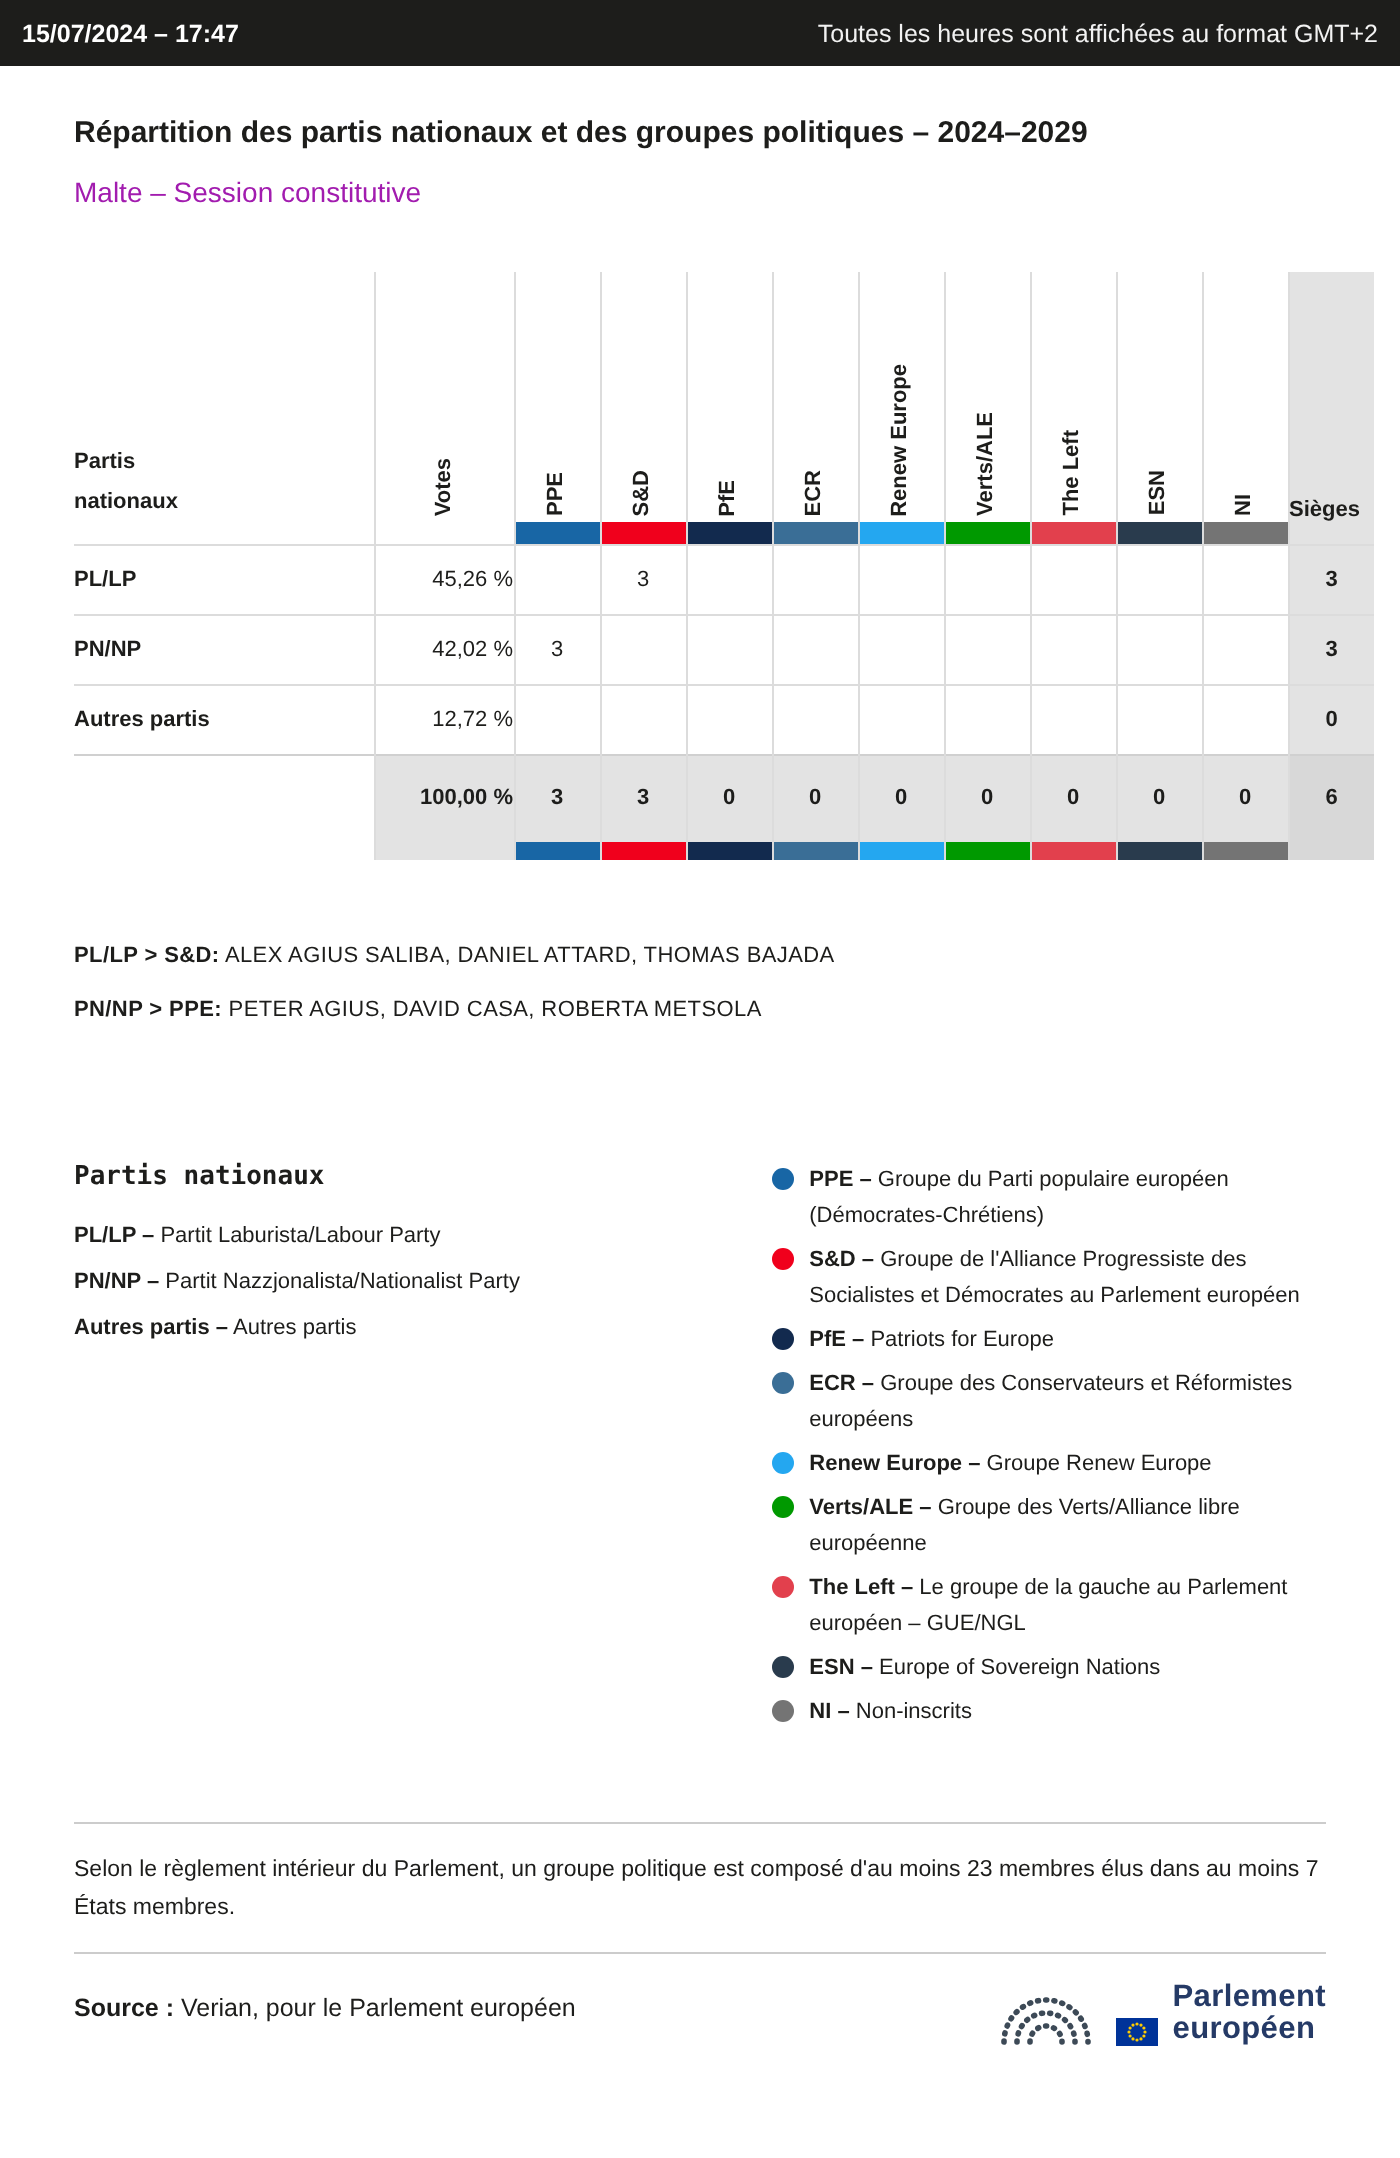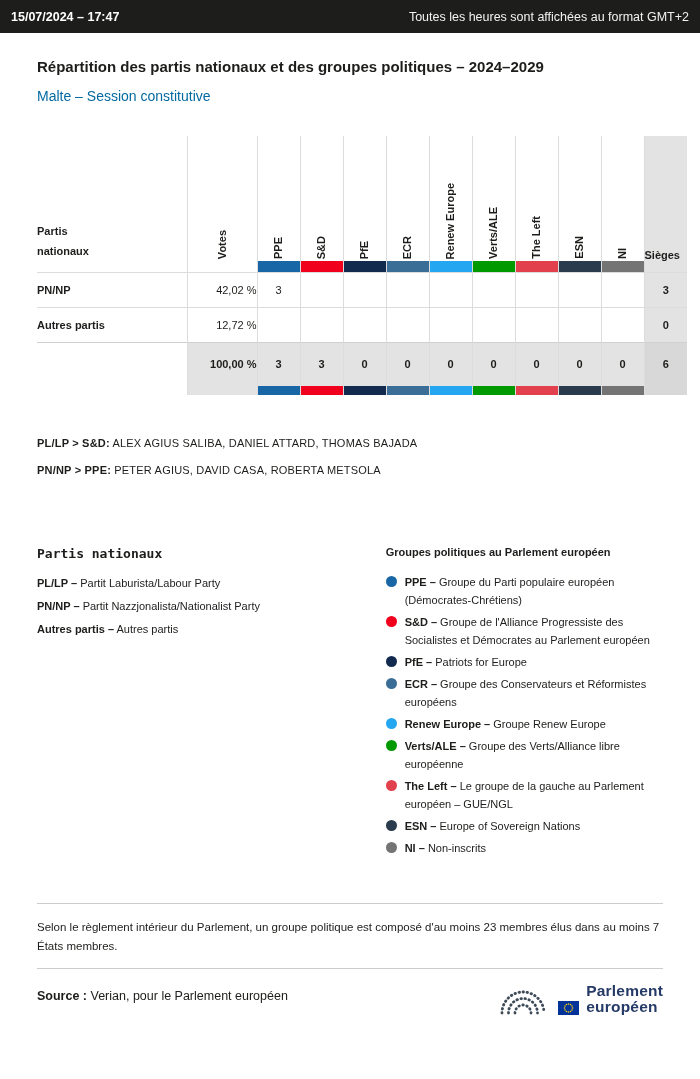--- a/index.html
+++ b/index.html
@@ -14,21 +14,21 @@
     height: 33px; background: #1d1d1b; color: #fff;
     display: flex; justify-content: space-between; align-items: center;
     padding: 0 11px; font-size: 12.5px;
   }
   .topbar .dt { font-weight: 700; }
   .topbar .tz { color: #f2f2f2; }
 
   .content { padding: 0 37px; }
 
   h1.title { margin-top: 25px; font-size: 15px; font-weight: 700; color: #1d1d1b; }
-  h2.subtitle { margin-top: 13px; font-size: 14px; font-weight: 400; color: #0369a1; }
+  h2.subtitle { margin-top: 13px; font-size: 14px; font-weight: 400; color: #a21caf; }
 
   
   table.results { border-collapse: collapse; table-layout: fixed; width: 650px; margin-top: 32px; }
   table.results th, table.results td { padding: 0; font-size: 11px; color: #1d1d1b; }
   .vb { border-left: 1px solid #dcdcdc; }
 
   .header-row th { height: 125px; vertical-align: bottom; font-weight: 700; }
   .th-party { text-align: left; padding: 0 0 6px 1px; }
   .party-head-text { display: block; width: 55px; font-size: 11px; font-weight: 700; line-height: 20px; overflow-wrap: break-word; }
   .vlabel {
@@ -137,20 +137,34 @@
         <td class="vb" style="background-color: rgb(36, 167, 240);"></td>
         <td class="vb" style="background-color: rgb(0, 153, 0);"></td>
         <td class="vb" style="background-color: rgb(226, 64, 77);"></td>
         <td class="vb" style="background-color: rgb(41, 59, 77);"></td>
         <td class="vb" style="background-color: rgb(116, 116, 116);"></td>
         <td class="vb seatsbg"></td>
       </tr>
     </thead>
     <tbody>
       <tr class="data-row">
+        <td class="party">PL/LP</td>
+        <td class="votes vb">45,26 %</td>
+        <td class="gcell vb"></td>
+        <td class="gcell vb">3</td>
+        <td class="gcell vb"></td>
+        <td class="gcell vb"></td>
+        <td class="gcell vb"></td>
+        <td class="gcell vb"></td>
+        <td class="gcell vb"></td>
+        <td class="gcell vb"></td>
+        <td class="gcell vb"></td>
+        <td class="seats vb">3</td>
+      </tr>
+      <tr class="data-row">
         <td class="party">PN/NP</td>
         <td class="votes vb">42,02 %</td>
         <td class="gcell vb">3</td>
         <td class="gcell vb"></td>
         <td class="gcell vb"></td>
         <td class="gcell vb"></td>
         <td class="gcell vb"></td>
         <td class="gcell vb"></td>
         <td class="gcell vb"></td>
         <td class="gcell vb"></td>
@@ -208,21 +222,20 @@
   </div>
 
   <div class="legend">
     <div class="legend-left">
       <h3>Partis nationaux</h3>
       <p class="pitem"><b>PL/LP –</b> <span>Partit Laburista/Labour Party</span></p>
       <p class="pitem"><b>PN/NP –</b> <span>Partit Nazzjonalista/Nationalist Party</span></p>
       <p class="pitem"><b>Autres partis –</b> <span>Autres partis</span></p>
     </div>
     <div class="legend-right">
-      <h3>Groupes politiques au Parlement européen</h3>
       <div class="gitem">
         <span class="dot" style="background-color: rgb(24, 102, 165);"></span>
         <span class="gtext"><b>PPE –</b> <span>Groupe du Parti populaire européen (Démocrates-Chrétiens)</span></span>
       </div>
       <div class="gitem">
         <span class="dot" style="background-color: rgb(240, 0, 28);"></span>
         <span class="gtext"><b>S&amp;D –</b> <span>Groupe de l'Alliance Progressiste des Socialistes et Démocrates au Parlement européen</span></span>
       </div>
       <div class="gitem">
         <span class="dot" style="background-color: rgb(18, 42, 78);"></span>

